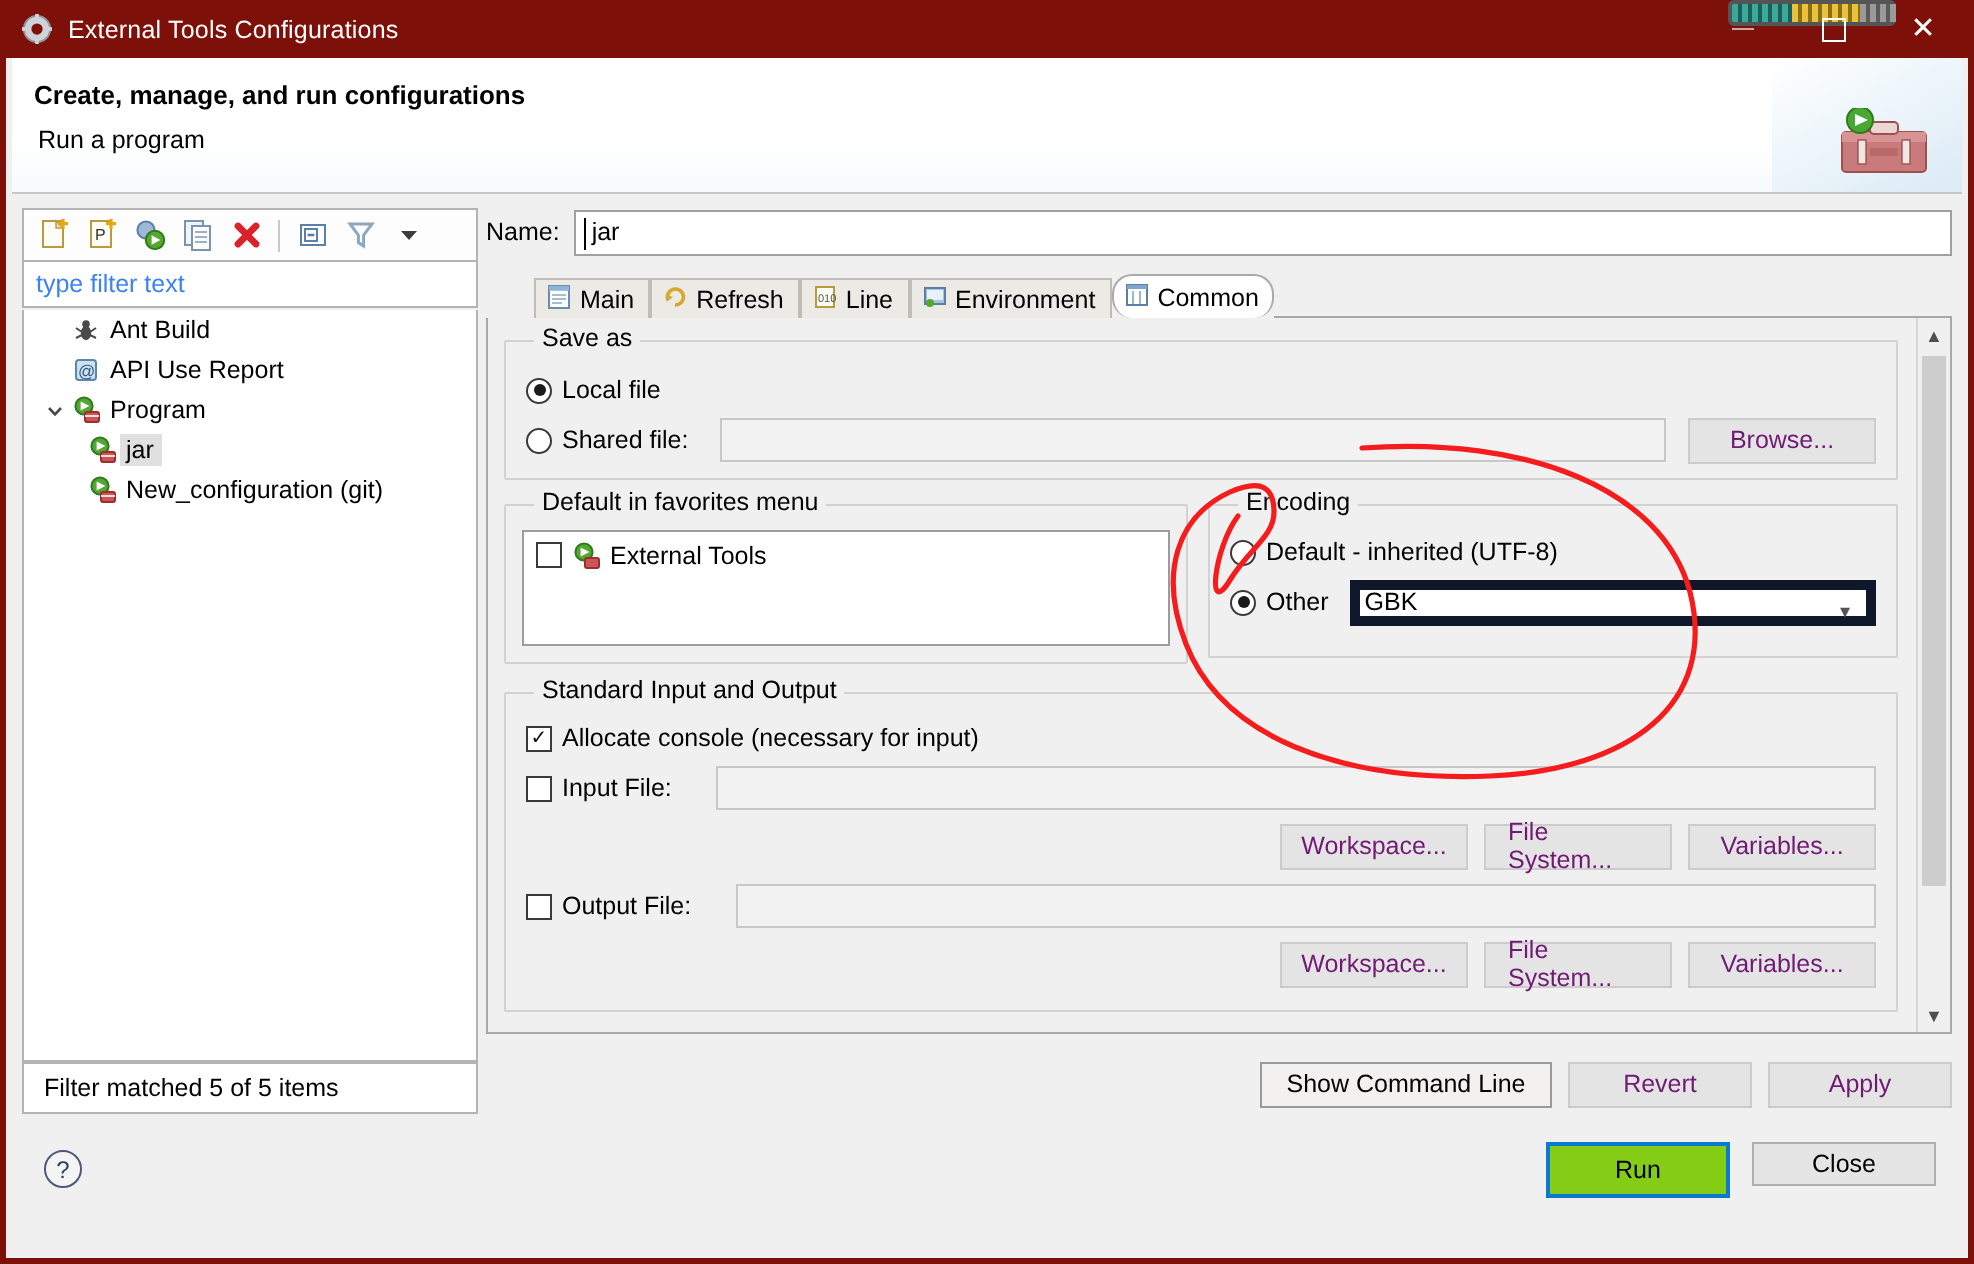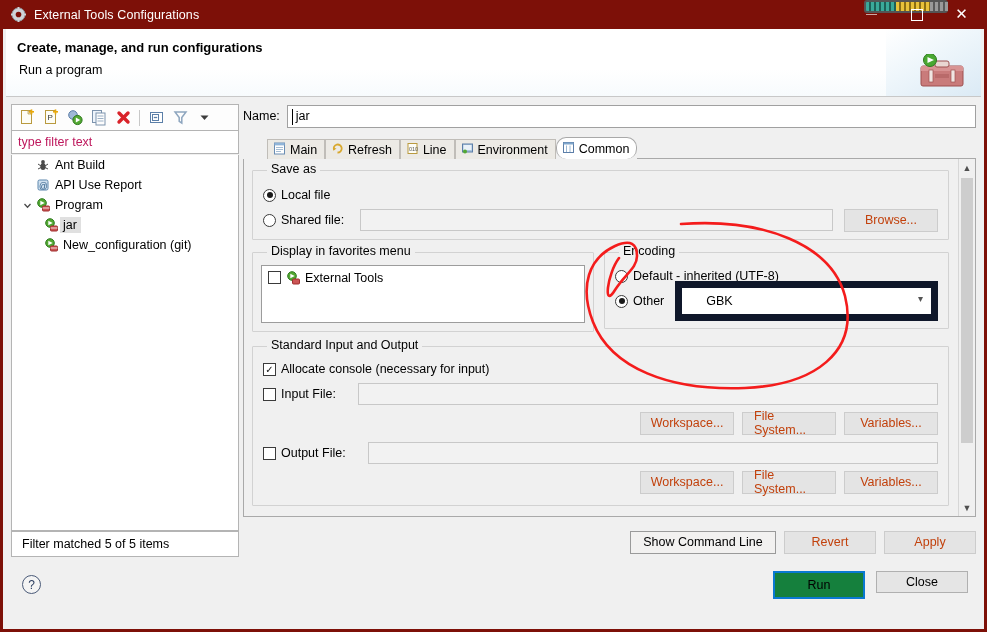--- a/index.html
+++ b/index.html
@@ -65,21 +65,21 @@
   
   .leftpanel { position:absolute; left:8px; top:104px; width:228px; bottom:72px; }
   .toolbar {
     height:26px; border:1px solid #b4b4b4; border-bottom:none;
     background:#fdfdfd; display:flex; align-items:center; padding:0 3px;
   }
   .tb-btn { width:24px; height:22px; display:flex; align-items:center; justify-content:center; }
   .tb-sep { width:1px; height:16px; background:#c8c8c8; margin:0 4px; }
   .filterbox {
     height:24px; border:1px solid #b4b4b4; background:#fff;
-    display:flex; align-items:center; padding:0 6px; color:#be185d; font-size:12.5px;
+    display:flex; align-items:center; padding:0 6px; color:#3b82f6; font-size:12.5px;
   }
   .tree {
     position:absolute; left:0; right:0; top:51px; bottom:26px;
     border:1px solid #b4b4b4; border-top:none; background:#fff; overflow:hidden;
   }
   .trow { height:20px; display:flex; align-items:center; padding-left:8px; font-size:12.5px; }
   .trow .tw { width:14px; display:flex; align-items:center; justify-content:center; flex:0 0 auto; }
   .trow .ticon { width:18px; flex:0 0 auto; display:flex; align-items:center; justify-content:center; }
   .trow.child { padding-left:30px; }
   .trow .tlabel { padding-left:3px; white-space:nowrap; }
@@ -132,41 +132,41 @@
   .check { width:13px; height:13px; border:1px solid #3a3a3a; background:#fff;
            display:inline-flex; align-items:center; justify-content:center; flex:0 0 auto; font-size:10px; color:#111; }
   .ctl-row { display:flex; align-items:center; gap:5px; height:22px; font-size:12.5px; }
 
   .textfield { height:22px; border:1px solid #c8c8c8; background:#f2f2f2; }
   .btn {
     height:23px; min-width:72px; padding:0 11px;
     border:1px solid #adadad; background:#e1e1e1; font-size:12.5px;
     display:inline-flex; align-items:center; justify-content:center; font-family:"Liberation Sans", sans-serif;
   }
-  .btn.disabled { color:#c2410c; background:#e4e4e4; border-color:#ccc; }
+  .btn.disabled { color:#701a75; background:#e4e4e4; border-color:#ccc; }
   .btn.normal { background:#f2f1f0; border-color:#9a9a9a; color:#000; }
 
   .combo {
-    height:40px; border:7px solid #0f172a; background:#fff;
-    display:flex; align-items:center; padding-left:24px; font-size:12.5px; position:relative;
+    height:23px; border:5px solid #0f172a; background:#fff;
+    display:flex; align-items:center; padding-left:2px; font-size:12.5px; position:relative;
   }
   .combo .arr { position:absolute; right:8px; top:5px; color:#555; font-size:10px; }
 
   .favbox { border:1px solid #9c9c9c; background:#fff; height:58px; padding:5px 6px; }
   .fav-item { display:flex; align-items:flex-start; gap:5px; font-size:12.5px; }
 
   .btnrow { position:absolute; right:0; bottom:0; height:30px; display:flex; align-items:center; gap:8px; }
 
   
   .footer { position:absolute; left:3px; right:3px; bottom:3px; height:66px; background:#f0f0f0; }
   .help-icon { position:absolute; left:16px; top:15px; width:19px; height:19px;
       border:1px solid #4a5a78; border-radius:50%; color:#2c3e60; font-size:12px;
       display:flex; align-items:center; justify-content:center; background:#f4f4f4; }
   .foot-btns { position:absolute; right:13px; top:11px; display:flex; gap:11px; }
-  .btn-run { width:92px; height:28px; border:2px solid #0a79d2; background:#15803d;
+  .btn-run { width:92px; height:28px; border:2px solid #0a79d2; background:#84cc16;
      display:flex; align-items:center; justify-content:center; font-size:12.5px; }
   .btn-close { width:92px; height:22px; border:1px solid #b0b0b0; background:#e5e5e5;
      display:flex; align-items:center; justify-content:center; font-size:12.5px; }
 
   .annot { position:absolute; left:0; top:0; width:987px; height:632px; pointer-events:none; z-index:50; }
 </style>
 </head>
 <body>
 
 <div class="window">
@@ -457,21 +457,21 @@
               <span style="min-width:74px;">Shared file:</span>
               <div class="textfield" style="flex:1;"></div>
               <div class="btn disabled" style="margin-left:6px;width:94px;">Browse...</div>
             </div>
           </div>
         </div>
 
         <div style="display:flex; gap:10px; margin-top:12px;">
 
           <div class="grp" style="flex:1; margin-bottom:0;">
-            <span class="grp-title">Display in favorites menu</span>
+            <span class="grp-title">Default in favorites menu</span>
             <div class="grp-box" style="padding:12px 8px 8px 8px;">
               <div class="favbox">
                 <div class="fav-item">
                   <span class="check"></span>
                   <span>
                     <svg width="14" height="14" viewBox="0 0 14 14">
                       <circle cx="6" cy="5" r="4.3" fill="#53a832" stroke="#2f7a1f"></circle>
                       <polygon points="4.3,2.8 8.7,5 4.3,7.2" fill="#fff"></polygon>
                       <rect x="6.5" y="8" width="7" height="5" rx="1" fill="#c55" stroke="#9e2e2e"></rect>
                     </svg>

